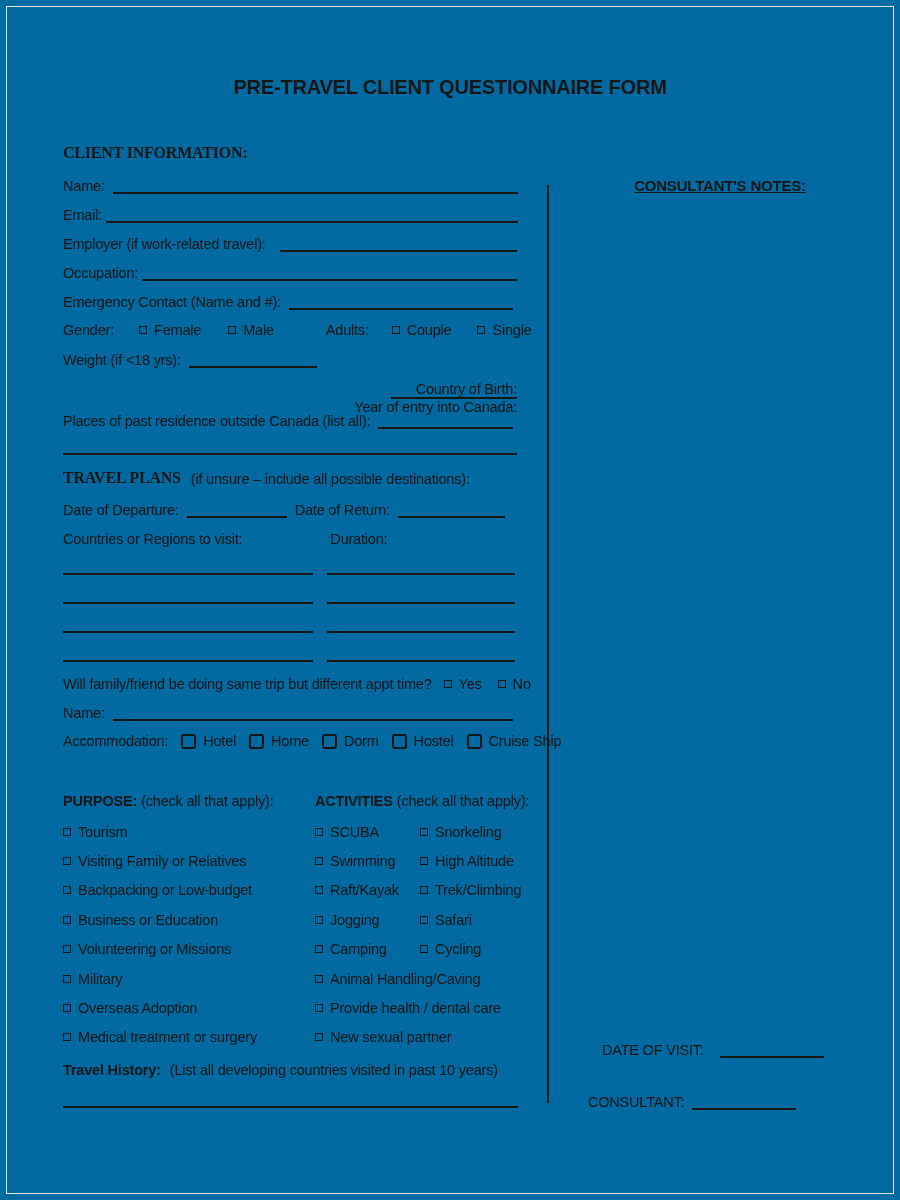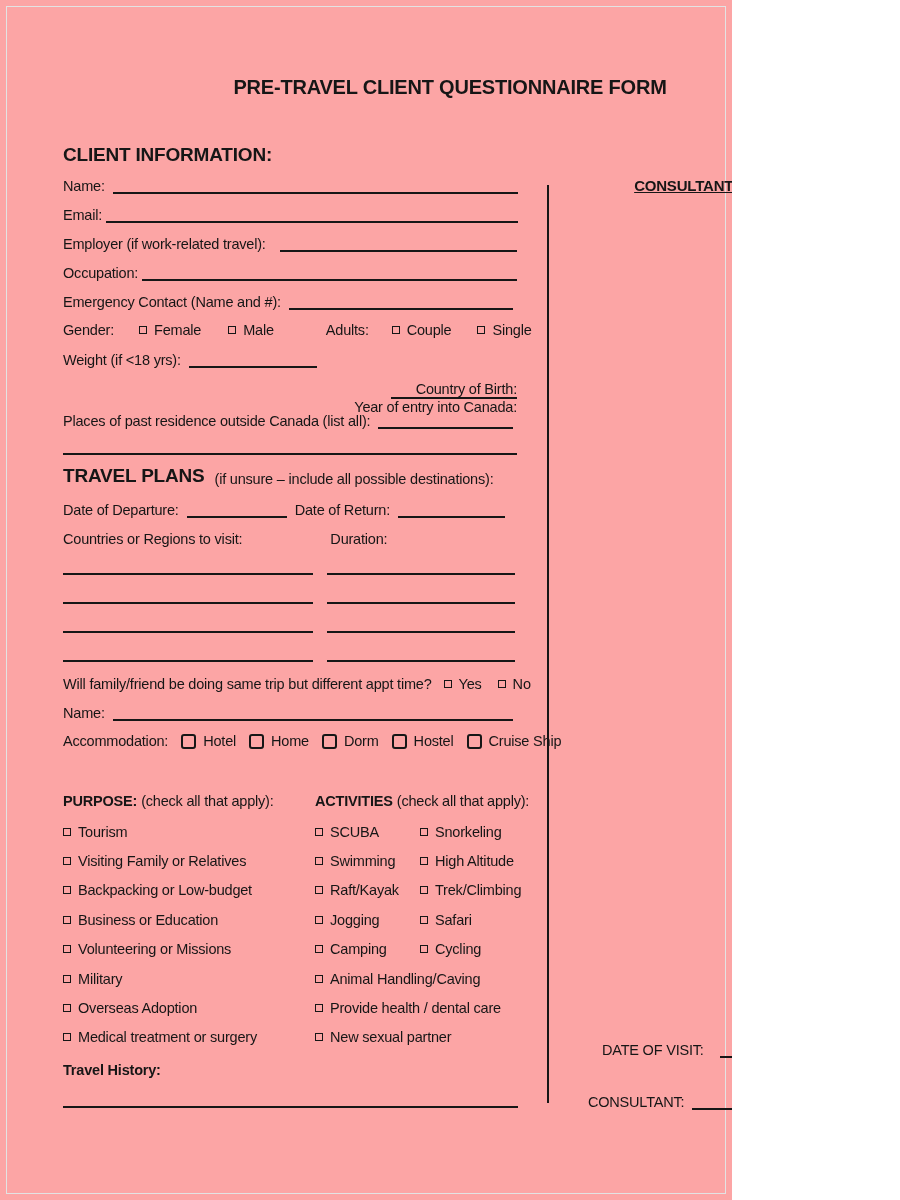--- a/index.html
+++ b/index.html
@@ -1,25 +1,25 @@
 <!DOCTYPE html>
 <html><head>
 <meta charset="utf-8">
 <style>
   * { margin:0; padding:0; box-sizing:border-box; }
   html,body { background:#ffffff; }
   .page {
-    position:relative; width:732px; height:1200px; background:#fca5a5;
+    position:relative; width:900px; height:1200px; background:#0369a1;
     font-family:"Liberation Sans", sans-serif; color:#161616;
     font-size:14.5px; letter-spacing:-0.2px; overflow:hidden;
   }
   .frame { position:absolute; left:6px; top:6px; right:6px; bottom:6px; border:1px solid #e3e3e3; pointer-events:none; }
   .title { position:absolute; left:0; top:76px; width:900px; text-align:center;
            font-weight:bold; font-size:20px; letter-spacing:-0.2px; }
-  .sect  { position:absolute; font-weight:bold; font-size:19px; }
+  .sect  { position:absolute; font-weight:bold; font-size:16px;font-family:Liberation Serif, serif; }
   .row   { position:absolute; display:flex; align-items:flex-end; height:18px; white-space:nowrap; }
   .rowc  { position:absolute; display:flex; align-items:center; height:20px; white-space:nowrap; }
   .lbl   { display:inline-block; }
   .line  { display:inline-block; border-bottom:2px solid #161616; height:14px; }
   .fill  { flex:1; }
   .gap4  { margin-left:4px; } .gap8 { margin-left:8px; }
   .cb    { display:inline-block; width:8px; height:8px; border:1px solid #161616; margin-right:7px; flex:none; }
   .cbl   { display:inline-block; width:15px; height:15px; border:2px solid #161616; border-radius:3px; margin-right:7px; flex:none; }
   .opt   { display:inline-flex; align-items:center; }
   .vdiv  { position:absolute; left:547px; top:185px; width:2px; height:918px; background:#161616; }
@@ -268,20 +268,21 @@
         <span>Safari</span>
       </div>
     <div class="opt">
         <span class="cb"></span>
         <span>Cycling</span>
       </div>
   </div>
 
   <div class="row" style="left:63px; top:1060px;">
     <span class="bold">Travel History:</span>
+    <span style="margin-left:9px;">(List all developing countries visited in past 10 years)</span>
   </div>
   <div class="hline" style="left:63px; top:1106px; width:455px;"></div>
 
   <div class="vdiv"></div>
 
   <div class="notes-head">CONSULTANT'S NOTES:</div>
 
   <div class="row" style="left:602px; top:1040px; width:222px;gap:8px;">
     <span class="lbl">DATE OF VISIT:</span>
     <span class="line fill gap8"></span>

